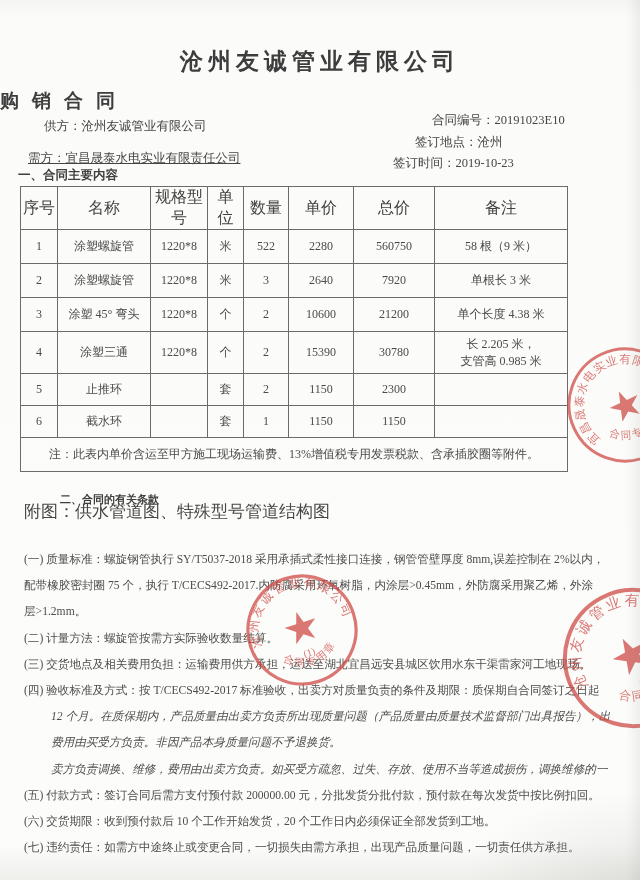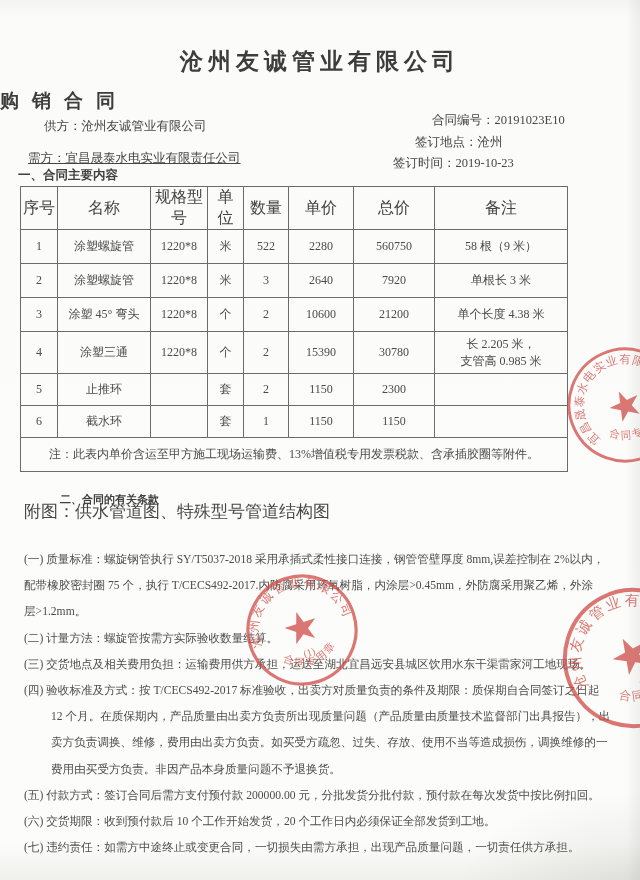--- a/index.html
+++ b/index.html
@@ -31,21 +31,21 @@
   table.goods td{border:1px solid #6b6b6b;text-align:center;vertical-align:middle;
     font-size:12px;color:#4a4a4a;padding:0 2px;overflow:hidden;}
   table.goods tr.hd td{font-size:16px;color:#424242;}
   td.two-line{white-space:pre-line;line-height:1.35;}
   td.note-cell{text-align:left;padding-left:5px;font-size:12px;white-space:nowrap;}
   td.total-cn{letter-spacing:2px;font-size:12.5px;}
   .attach{position:absolute;top:500px;left:24px;font-size:17px;color:#474747;}
   .sec2-head{position:absolute;top:492px;left:24px;font-size:11px;font-weight:600;color:#404040;margin-left:36px;}
   .clauses{position:absolute;top:547px;left:24px;width:610px;}
   .clause-line{height:26.2px;line-height:26.2px;font-size:11.6px;white-space:nowrap;color:#4c4c4c;}
-  .clause-line.indent{padding-left:27px;}
+  .clause-line.indent{padding-left:27px;font-style:italic;}
   .stamp{position:absolute;opacity:0.74;}
   .stamp text{fill:#cf4a45;font-family:"Liberation Serif","DejaVu Serif",serif;}
   .stamp .ring{stroke:#cf4a45;fill:none;}
   .stamp .star{font-family:"DejaVu Sans",sans-serif;}
 </style>
 </head>
 <body>
 
 <div class="page">
 
@@ -153,22 +153,22 @@
   <div class="sec2-head">二、合同的有关条款</div>
 
   <div class="clauses">
     <div class="clause-line">(一) 质量标准：螺旋钢管执行 SY/T5037-2018 采用承插式柔性接口连接，钢管管壁厚度 8mm,误差控制在 2%以内，</div>
     <div class="clause-line">配带橡胶密封圈 75 个，执行 T/CECS492-2017.内防腐采用环氧树脂，内涂层&gt;0.45mm，外防腐采用聚乙烯，外涂</div>
     <div class="clause-line">层&gt;1.2mm。</div>
     <div class="clause-line">(二) 计量方法：螺旋管按需方实际验收数量结算。</div>
     <div class="clause-line">(三) 交货地点及相关费用负担：运输费用供方承担，运送至湖北宜昌远安县城区饮用水东干渠雷家河工地现场。</div>
     <div class="clause-line">(四) 验收标准及方式：按 T/CECS492-2017 标准验收，出卖方对质量负责的条件及期限：质保期自合同签订之日起</div>
     <div class="clause-line indent">12 个月。在质保期内，产品质量由出卖方负责所出现质量问题（产品质量由质量技术监督部门出具报告），出</div>
+    <div class="clause-line indent">费用由买受方负责。非因产品本身质量问题不予退换货。</div>
     <div class="clause-line indent">卖方负责调换、维修，费用由出卖方负责。如买受方疏忽、过失、存放、使用不当等造成损伤，调换维修的一</div>
-    <div class="clause-line indent">费用由买受方负责。非因产品本身质量问题不予退换货。</div>
     <div class="clause-line">(五) 付款方式：签订合同后需方支付预付款 200000.00 元，分批发货分批付款，预付款在每次发货中按比例扣回。</div>
     <div class="clause-line">(六) 交货期限：收到预付款后 10 个工作开始发货，20 个工作日内必须保证全部发货到工地。</div>
     <div class="clause-line">(七) 违约责任：如需方中途终止或变更合同，一切损失由需方承担，出现产品质量问题，一切责任供方承担。</div>
   </div>
 
   <svg class="stamp" style="left:548px;top:332px;" width="170" height="150" viewBox="0 0 170 150">
     <g transform="rotate(-25 77 73)">
       <circle class="ring" cx="77" cy="73" r="56" stroke-width="3"></circle>
       <path id="arcA" d="M 40.6 94 A 42 42 0 1 1 113.4 94" fill="none"></path>
       <path id="arcAb" d="M 45.1 84.6 A 34 34 0 0 0 108.9 84.6" fill="none"></path>

